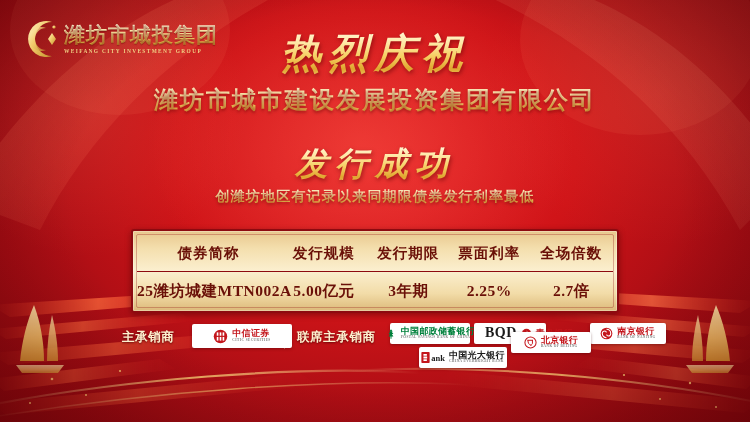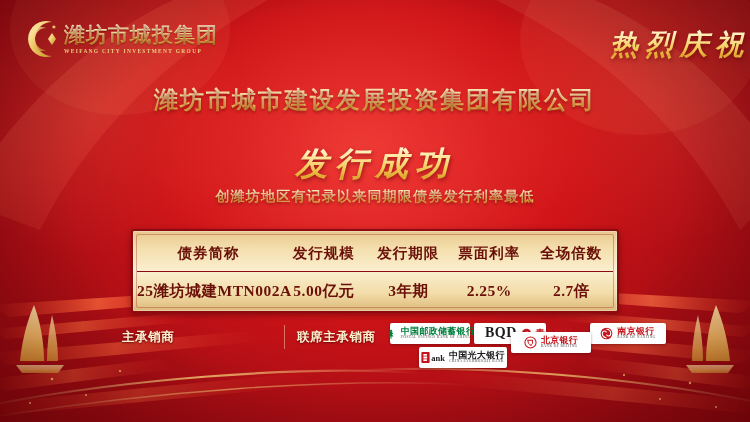--- a/index.html
+++ b/index.html
@@ -54,21 +54,21 @@
   
   .center { position:absolute; left:0; right:0; text-align:center; z-index:11; }
 
   .calli {
     font-family:"Liberation Serif","DejaVu Serif",serif;
     font-weight:bold; font-style:italic;
     background:linear-gradient(180deg,#fffbe6 0%,#ffe9a8 30%,#f6cf62 55%,#e0a62f 78%,#f3d277 100%);
     -webkit-background-clip:text; background-clip:text; color:transparent;
     filter:drop-shadow(1px 2px 2px rgba(90,0,0,.55));
   }
-  #t-celebrate { top:26px; font-size:28px; letter-spacing:7px;text-align:right; }
+  #t-celebrate { top:26px; font-size:40px; letter-spacing:7px; }
   #t-success  { top:142px; font-size:33px; letter-spacing:7px; }
 
   .gold-line {
     font-weight:bold;
     background:linear-gradient(180deg,#fff6d0 0%,#ffe6a2 38%,#f0c357 68%,#d9a334 100%);
     -webkit-background-clip:text; background-clip:text; color:transparent;
     text-shadow:0 2px 3px rgba(90,0,0,.40);
   }
   #t-company { top:84px; font-size:24px; letter-spacing:2px; }
   #t-note    { top:113px; font-size:21px; letter-spacing:2px; }
@@ -269,20 +269,33 @@
       </table>
     </div>
   </div>
 
   <div class="sponsors">
 
     <span class="sp-label" id="lbl-lead">主承销商</span>
     <span class="sp-label" id="lbl-joint">联席主承销商</span>
     <span class="divider"></span>
 
+    <span class="chip" id="chip-citic">
+      <svg class="mk" width="15" height="15" viewBox="0 0 20 20">
+        <circle cx="10" cy="10" r="9" fill="#c4161c"></circle>
+        <rect x="5" y="4.5" width="2.2" height="11" fill="#fff"></rect>
+        <rect x="8.9" y="4.5" width="2.2" height="11" fill="#fff"></rect>
+        <rect x="12.8" y="4.5" width="2.2" height="11" fill="#fff"></rect>
+        <rect x="4" y="9" width="12" height="1.6" fill="#c4161c"></rect>
+      </svg>
+      <span class="stack">
+        <span class="cn">中信证券</span>
+        <span class="en">CITIC SECURITIES</span>
+      </span>
+    </span>
 
     <span class="chip" id="chip-psbc">
       <svg class="mk" width="12" height="12" viewBox="0 0 20 20">
         <path d="M10,2 L13,6 L11,6 L14,10 L11.5,10 L14,14 L6,14 L8.5,10 L6,10 L9,6 L7,6 Z" fill="#00803c"></path>
         <rect x="9.2" y="13" width="1.6" height="5" fill="#00803c"></rect>
       </svg>
       <span class="stack">
         <span class="cn green">中国邮政储蓄银行</span>
         <span class="en">POSTAL SAVINGS BANK OF CHINA</span>
       </span>

